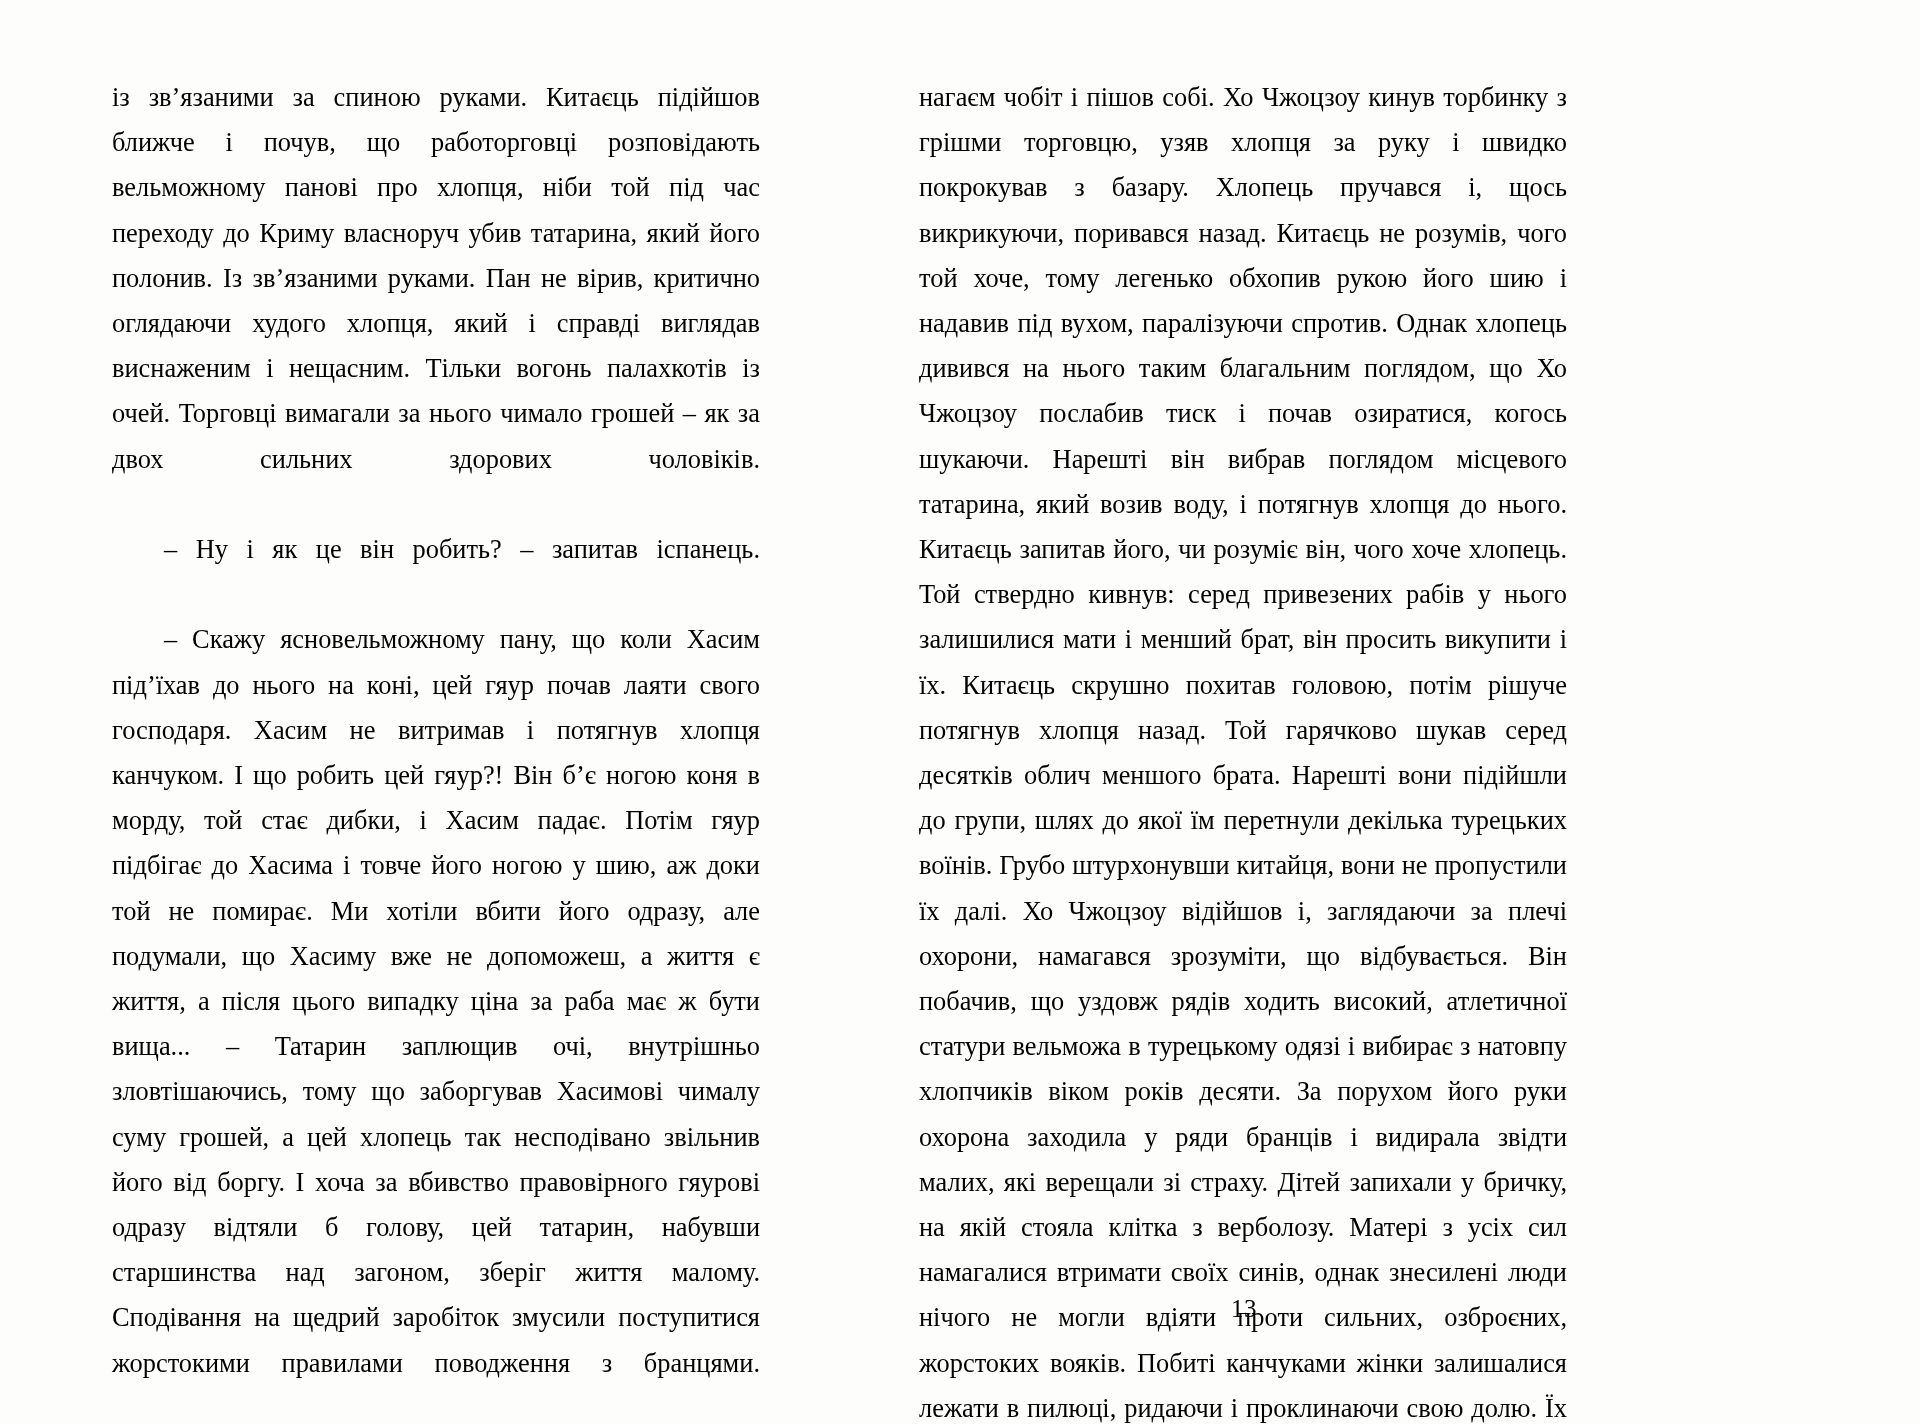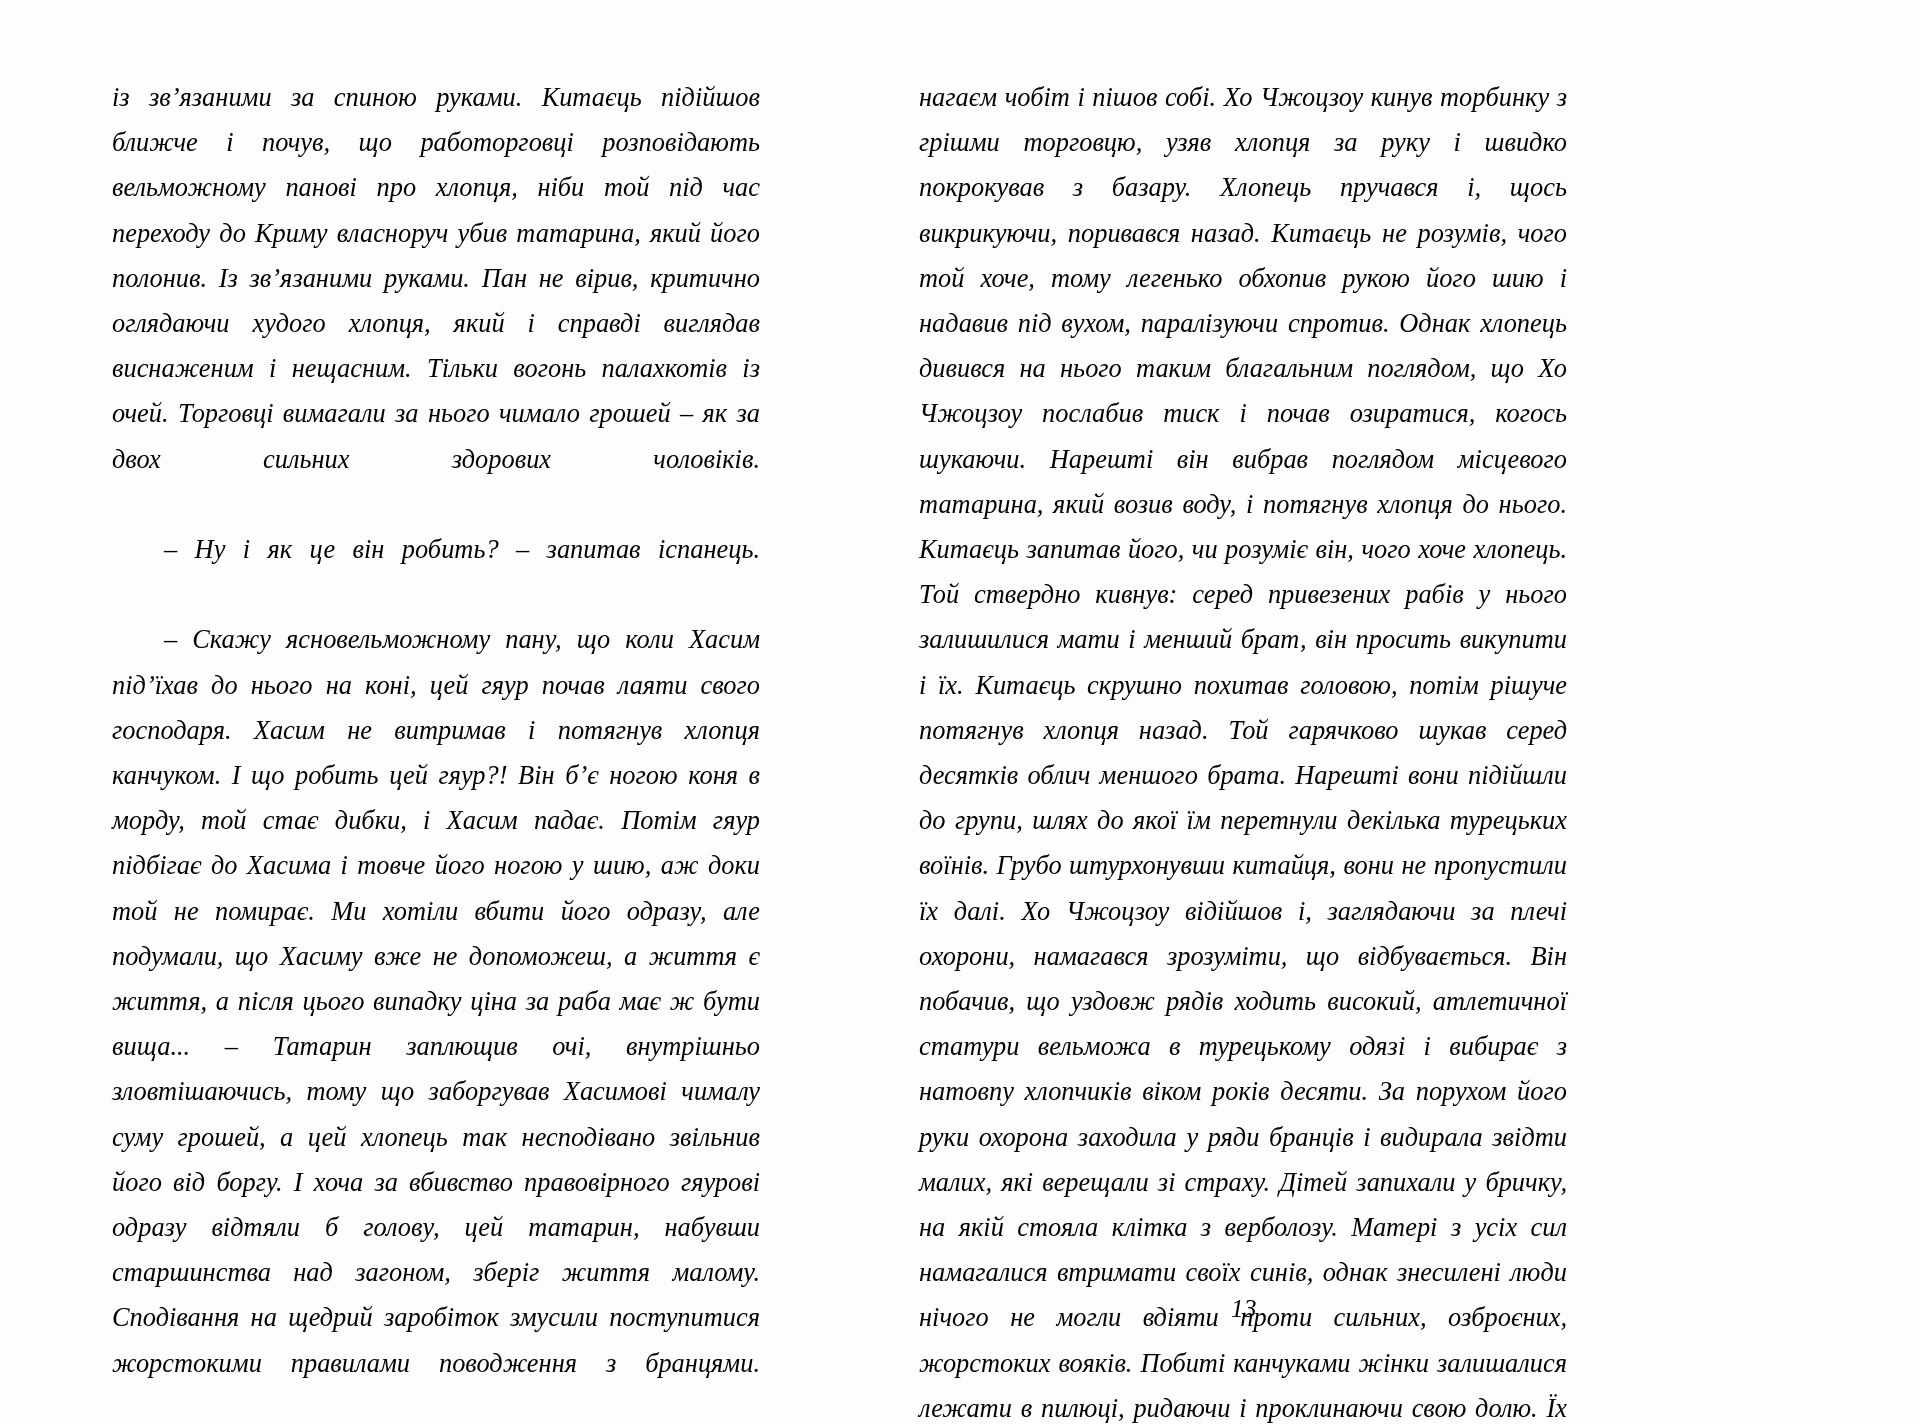--- a/index.html
+++ b/index.html
@@ -14,21 +14,20 @@
     color: #000000;
     overflow: hidden;
   }
   .spread {
     position: relative;
     width: 1920px;
     height: 1424px;
     background: #fdfdfb;
     display: flex;
     justify-content: flex-start;
-    font-style: italic;
   }
   .page {
     position: relative;
     box-sizing: border-box;
     height: 1424px;
   }
   .page-left {
     width: 806px;
     padding: 75px 0 0 112px;
   }

